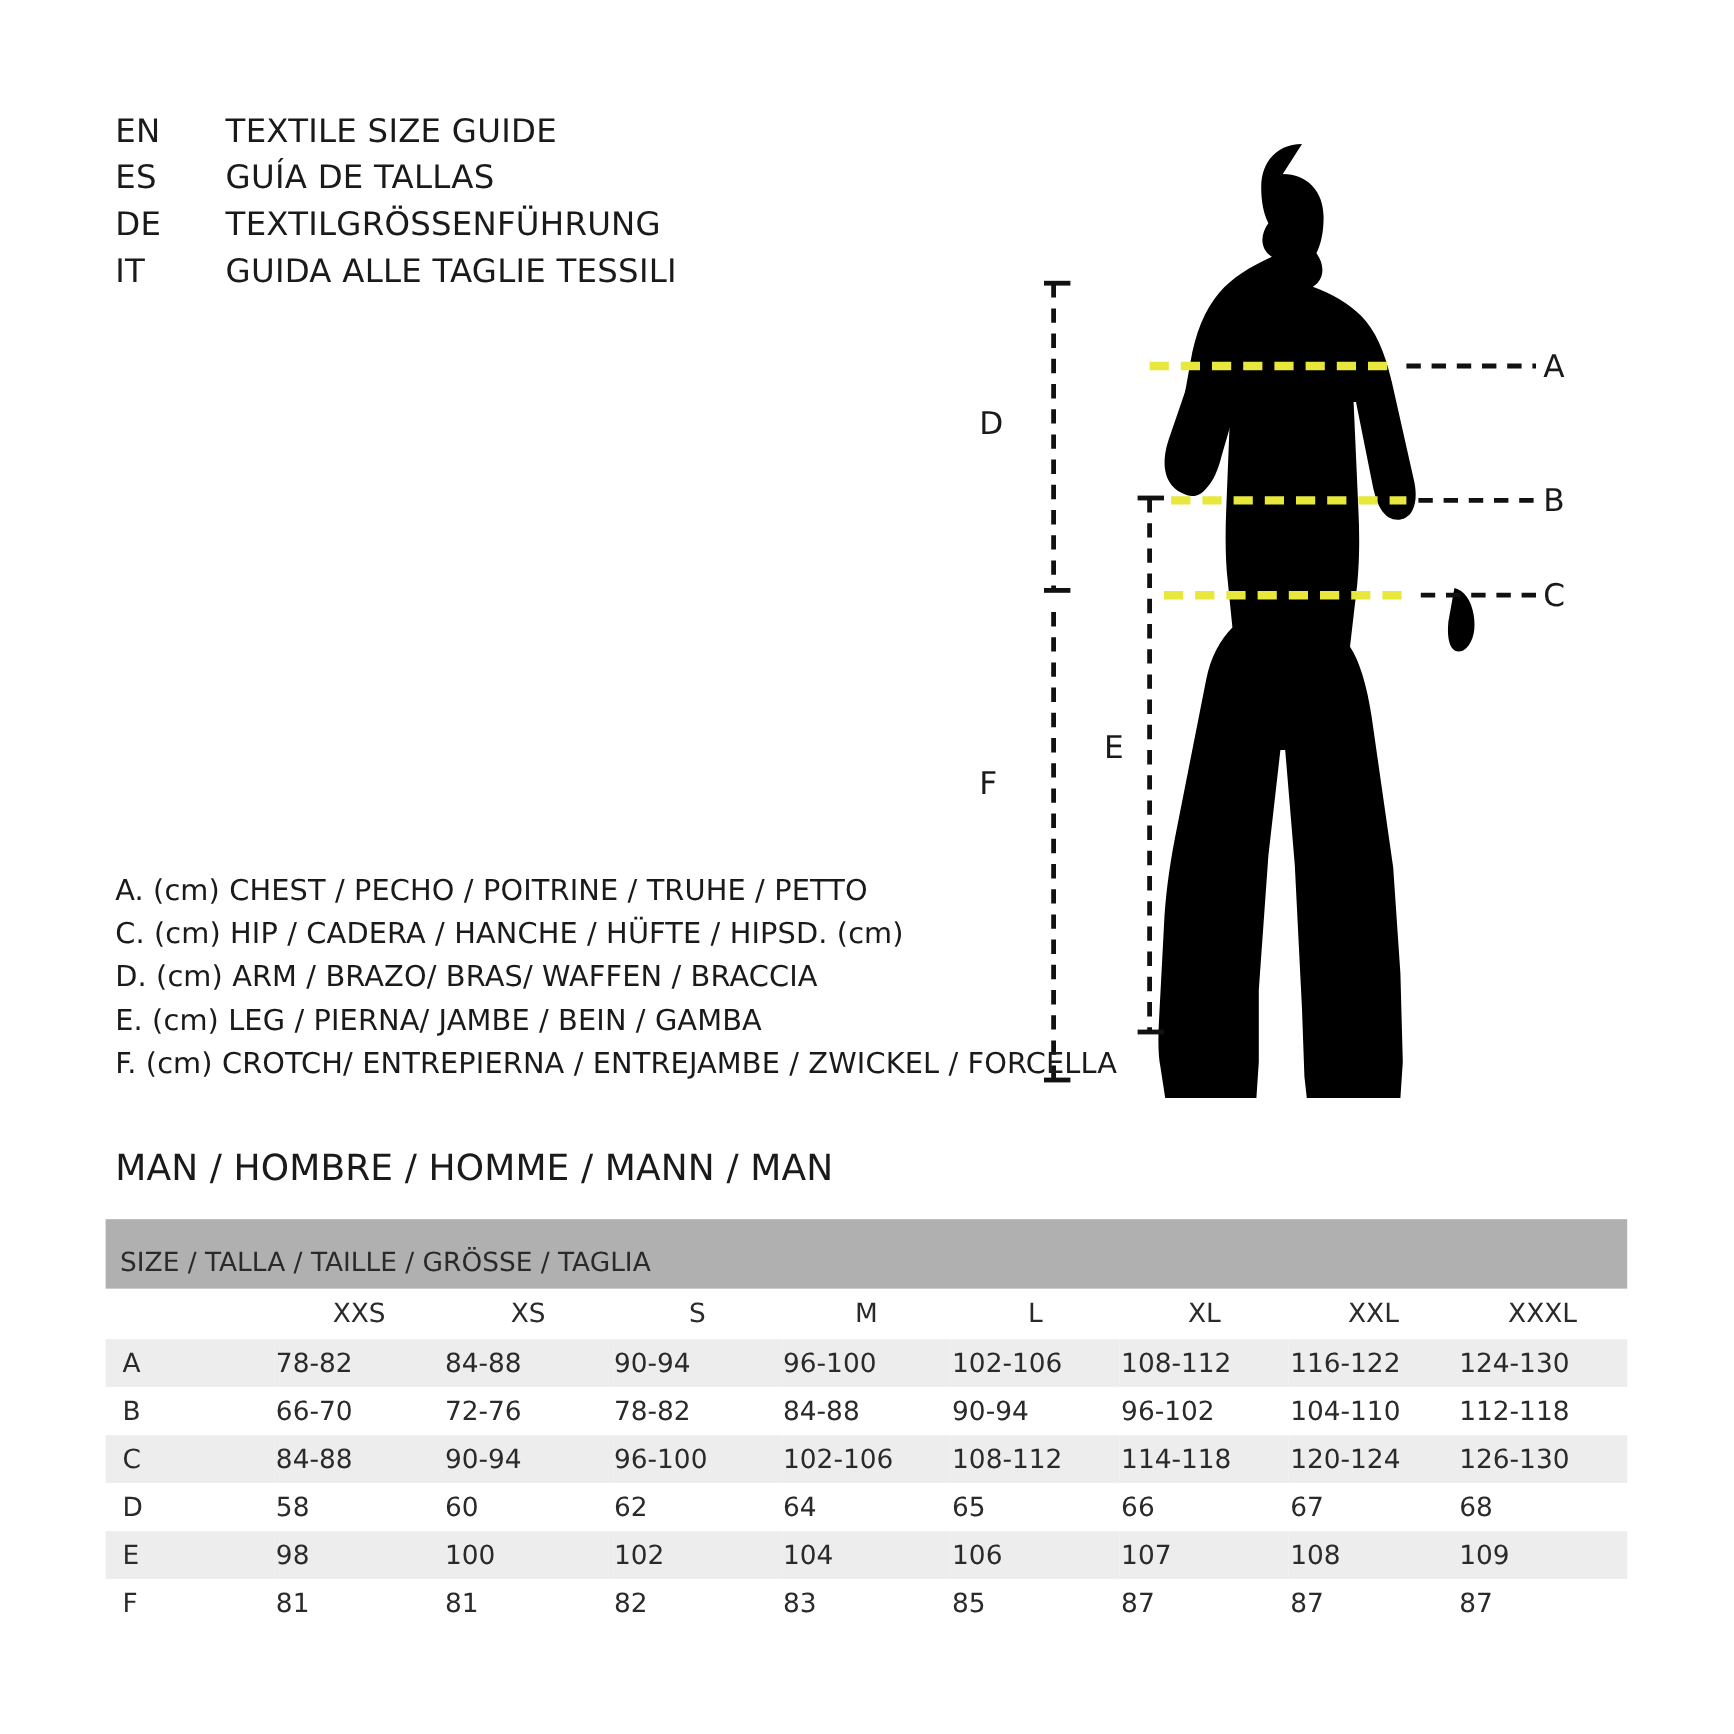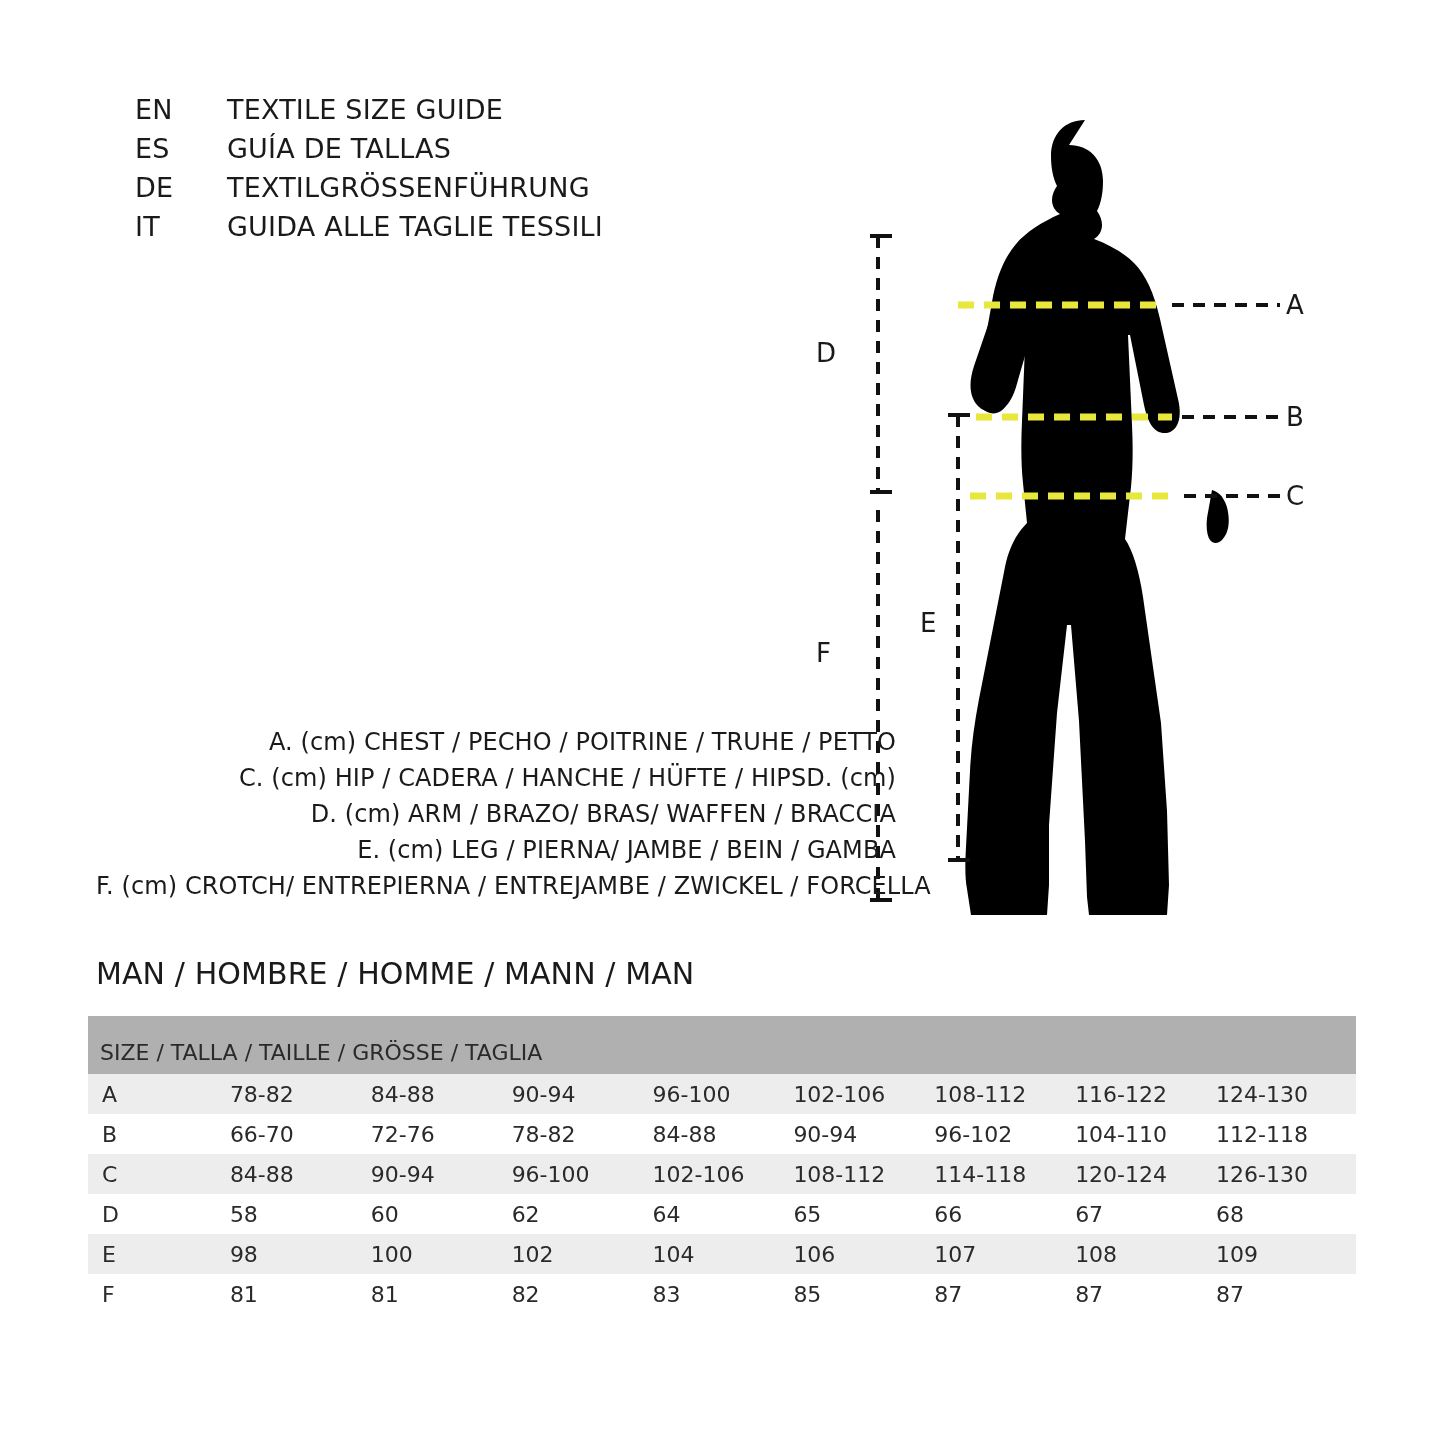--- a/index.html
+++ b/index.html
@@ -21,21 +21,20 @@
     left: 96px;
     top: 90px;
     width: 620px;
   }
   .title-row {
     display: flex;
     align-items: flex-end;
     height: 39px;
     line-height: 39px;
     white-space: nowrap;
-    margin-left: 39px;
   }
   .title-lang {
     width: 92px;
     font-size: 27px;
     letter-spacing: 0.2px;
   }
   .title-text {
     font-size: 27px;
     letter-spacing: 0.2px;
   }
@@ -45,21 +44,20 @@
     position: absolute;
     left: 96px;
     top: 724px;
     width: 800px;
   }
   .legend-row {
     font-size: 24px;
     line-height: 36px;
     white-space: nowrap;
     letter-spacing: 0.1px;
-    text-align: right;
   }
   .gender-row {
     position: absolute;
     left: 96px;
     top: 956px;
     font-size: 30px;
     letter-spacing: 0.1px;
   }
 
   
@@ -259,20 +257,31 @@
 </div>
 
 <div class="gender-row">MAN / HOMBRE / HOMME / MANN / MAN</div>
 
 <div class="table-wrap">
   <table>
     <thead>
       <tr class="size-head">
         <th colspan="9">SIZE / TALLA / TAILLE / GRÖSSE / TAGLIA</th>
       </tr>
+      <tr class="col-head">
+        <td class="rowlabel"></td>
+        <td>XXS</td>
+        <td>XS</td>
+        <td>S</td>
+        <td>M</td>
+        <td>L</td>
+        <td>XL</td>
+        <td>XXL</td>
+        <td>XXXL</td>
+      </tr>
     </thead>
     <tbody>
       <tr class="shade">
         <td class="rowlabel">A</td>
         <td>78-82</td>
         <td>84-88</td>
         <td>90-94</td>
         <td>96-100</td>
         <td>102-106</td>
         <td>108-112</td>

